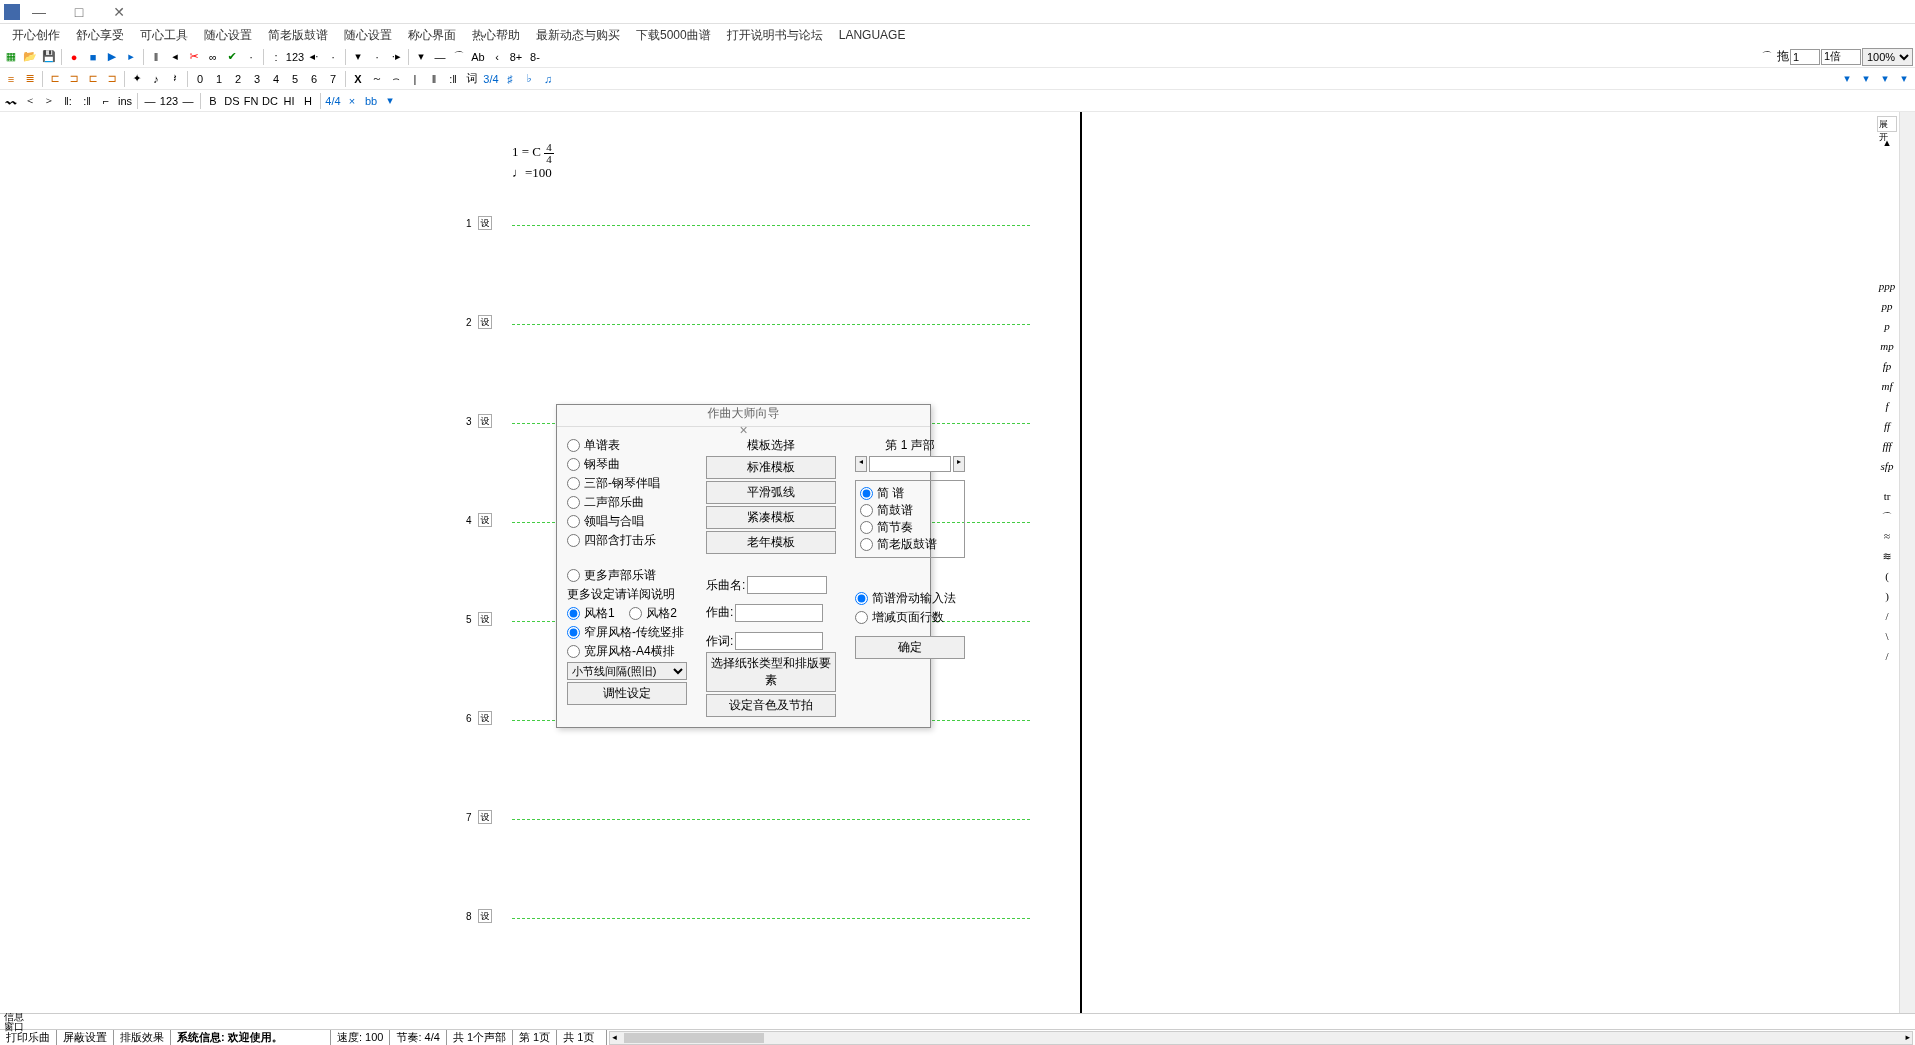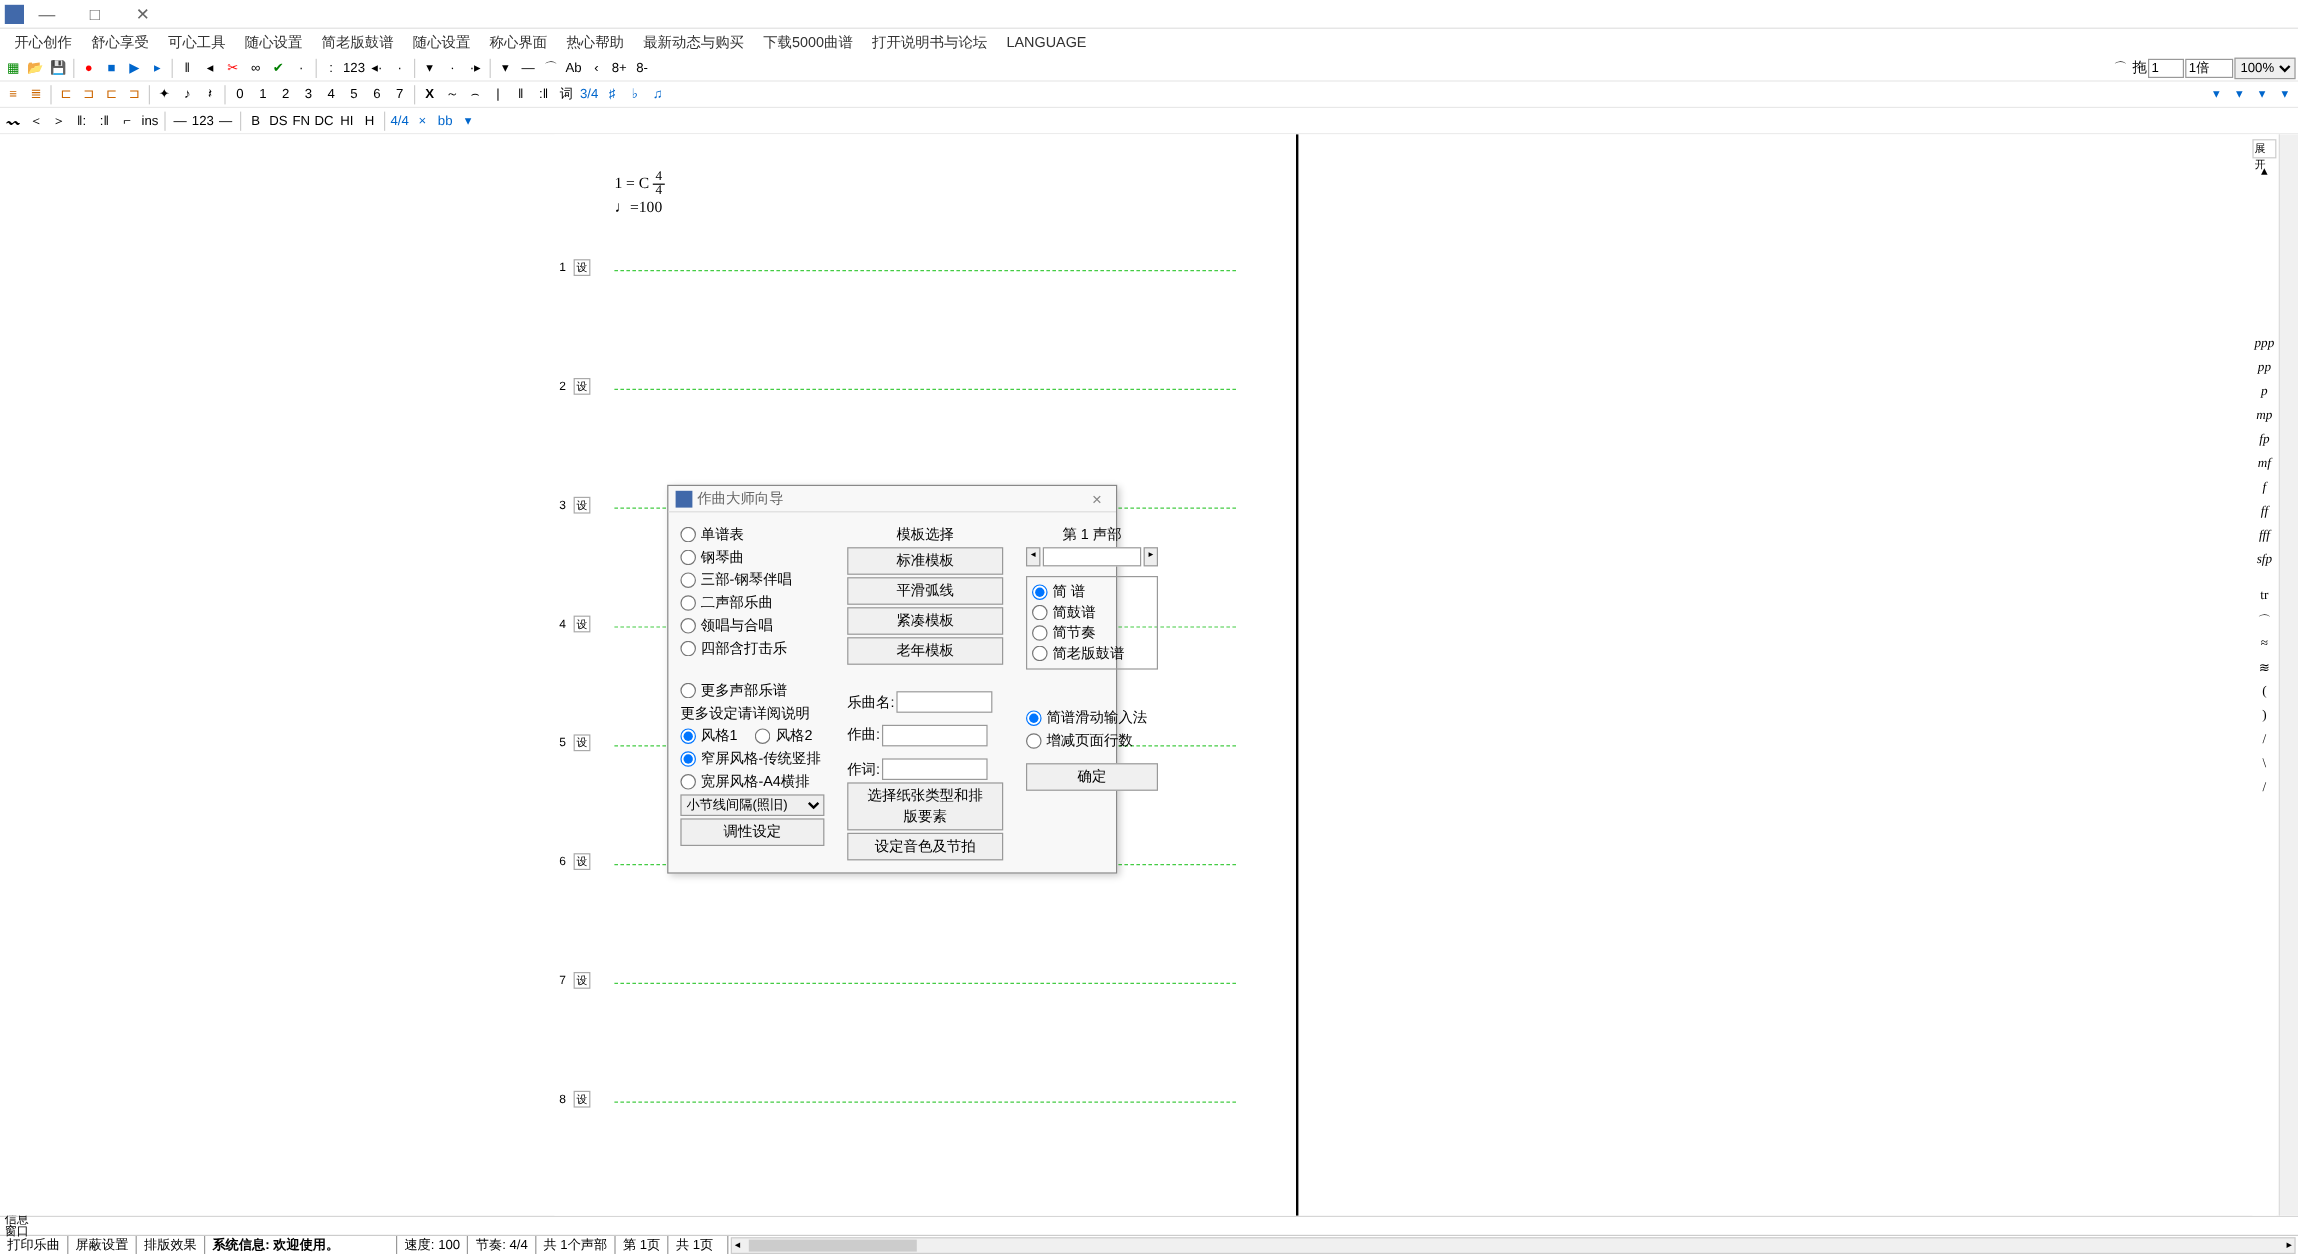--- a/index.html
+++ b/index.html
@@ -20,29 +20,29 @@
   .vscroll-right { position: absolute; right: 0; top: 0; bottom: 0; width: 16px; background: #f0f0f0; border-left: 1px solid #ddd; }
   .right-tools { position: absolute; right: 18px; top: 0; bottom: 0; width: 20px; background: #fff; display: flex; flex-direction: column; align-items: center; padding-top: 4px; gap: 4px; font-style: italic; font-family: serif; font-size: 11px; }
   .right-tools div { cursor: pointer; height: 16px; }
   .page { position: absolute; left: 462px; top: 0; width: 620px; height: 100%; background: #fff; border-right: 2px solid #000; }
   .page-inner { padding: 30px 50px; }
   .score-header { font-size: 13px; font-family: serif; }
   .staff-line { border-top: 1px dashed #4c4; height: 1px; margin: 34px 0; position: relative; }
   .staff-num { position: absolute; left: -46px; top: -8px; font-size: 10px; }
   .staff-rest { position: absolute; left: -34px; top: -10px; width: 14px; height: 14px; border: 1px solid #aaa; font-size: 9px; text-align: center; }
   .dialog { position: absolute; left: 556px; top: 292px; width: 375px; background: #f8f8f8; border: 1px solid #888; box-shadow: 2px 2px 6px rgba(0,0,0,0.2); }
-  .dlg-title { height: 22px; display: flex; align-items: center; padding: 0 6px; border-bottom: 1px solid #ddd; }
+  .dlg-title { height: 22px; display: flex; align-items: center; padding: 0 6px; border-bottom: 1px solid #ddd; flex-direction: column; }
   .dlg-title .icon { width: 14px; height: 14px; background: #4169aa; margin-right: 4px; }
   .dlg-title .t { flex: 1; color: #666; font-size: 12px; }
   .dlg-close { width: 20px; text-align: center; color: #888; cursor: pointer; font-size: 14px; }
   .dlg-body { padding: 10px; display: grid; grid-template-columns: 120px 130px 110px; gap: 4px 19px; font-size: 12px; }
   .col { display: flex; flex-direction: column; gap: 2px; }
   .radio-row { display: flex; align-items: center; gap: 4px; }
   .radio-row input { margin: 0; }
-  .dlg-btn { border: 1px solid #999; background: #f0f0f0; padding: 2px 16px; cursor: pointer; font-size: 12px; text-align: center; }
+  .dlg-btn { border: 1px solid #999; background: #f0f0f0; padding: 2px 4px; cursor: pointer; font-size: 12px; text-align: center; }
   .dlg-input { border: 1px solid #999; height: 18px; width: 115px; font-size: 12px; padding: 0 2px; }
   .dlg-label { font-size: 12px; text-align: center; }
   .part-box { display: flex; align-items: center; gap: 2px; }
   .spin { width: 12px; height: 16px; border: 1px solid #999; background: #eee; font-size: 8px; text-align: center; cursor: pointer; }
   .notation-box { border: 1px solid #999; padding: 4px; margin-top: 6px; }
   .footer1 { height: 16px; border-top: 1px solid #ccc; display: flex; align-items: center; padding: 0 4px; font-size: 11px; }
   .footer2 { height: 16px; border-top: 1px solid #ccc; display: flex; align-items: center; font-size: 11px; }
   .footer2 .cell { border-right: 1px solid #999; padding: 0 6px; height: 100%; display: flex; align-items: center; }
   .hscroll { flex: 1; height: 14px; background: #f0f0f0; border: 1px solid #ccc; margin: 0 2px; position: relative; }
   .hscroll .thumb { position: absolute; left: 14px; top: 1px; width: 140px; height: 10px; background: #ccc; }

